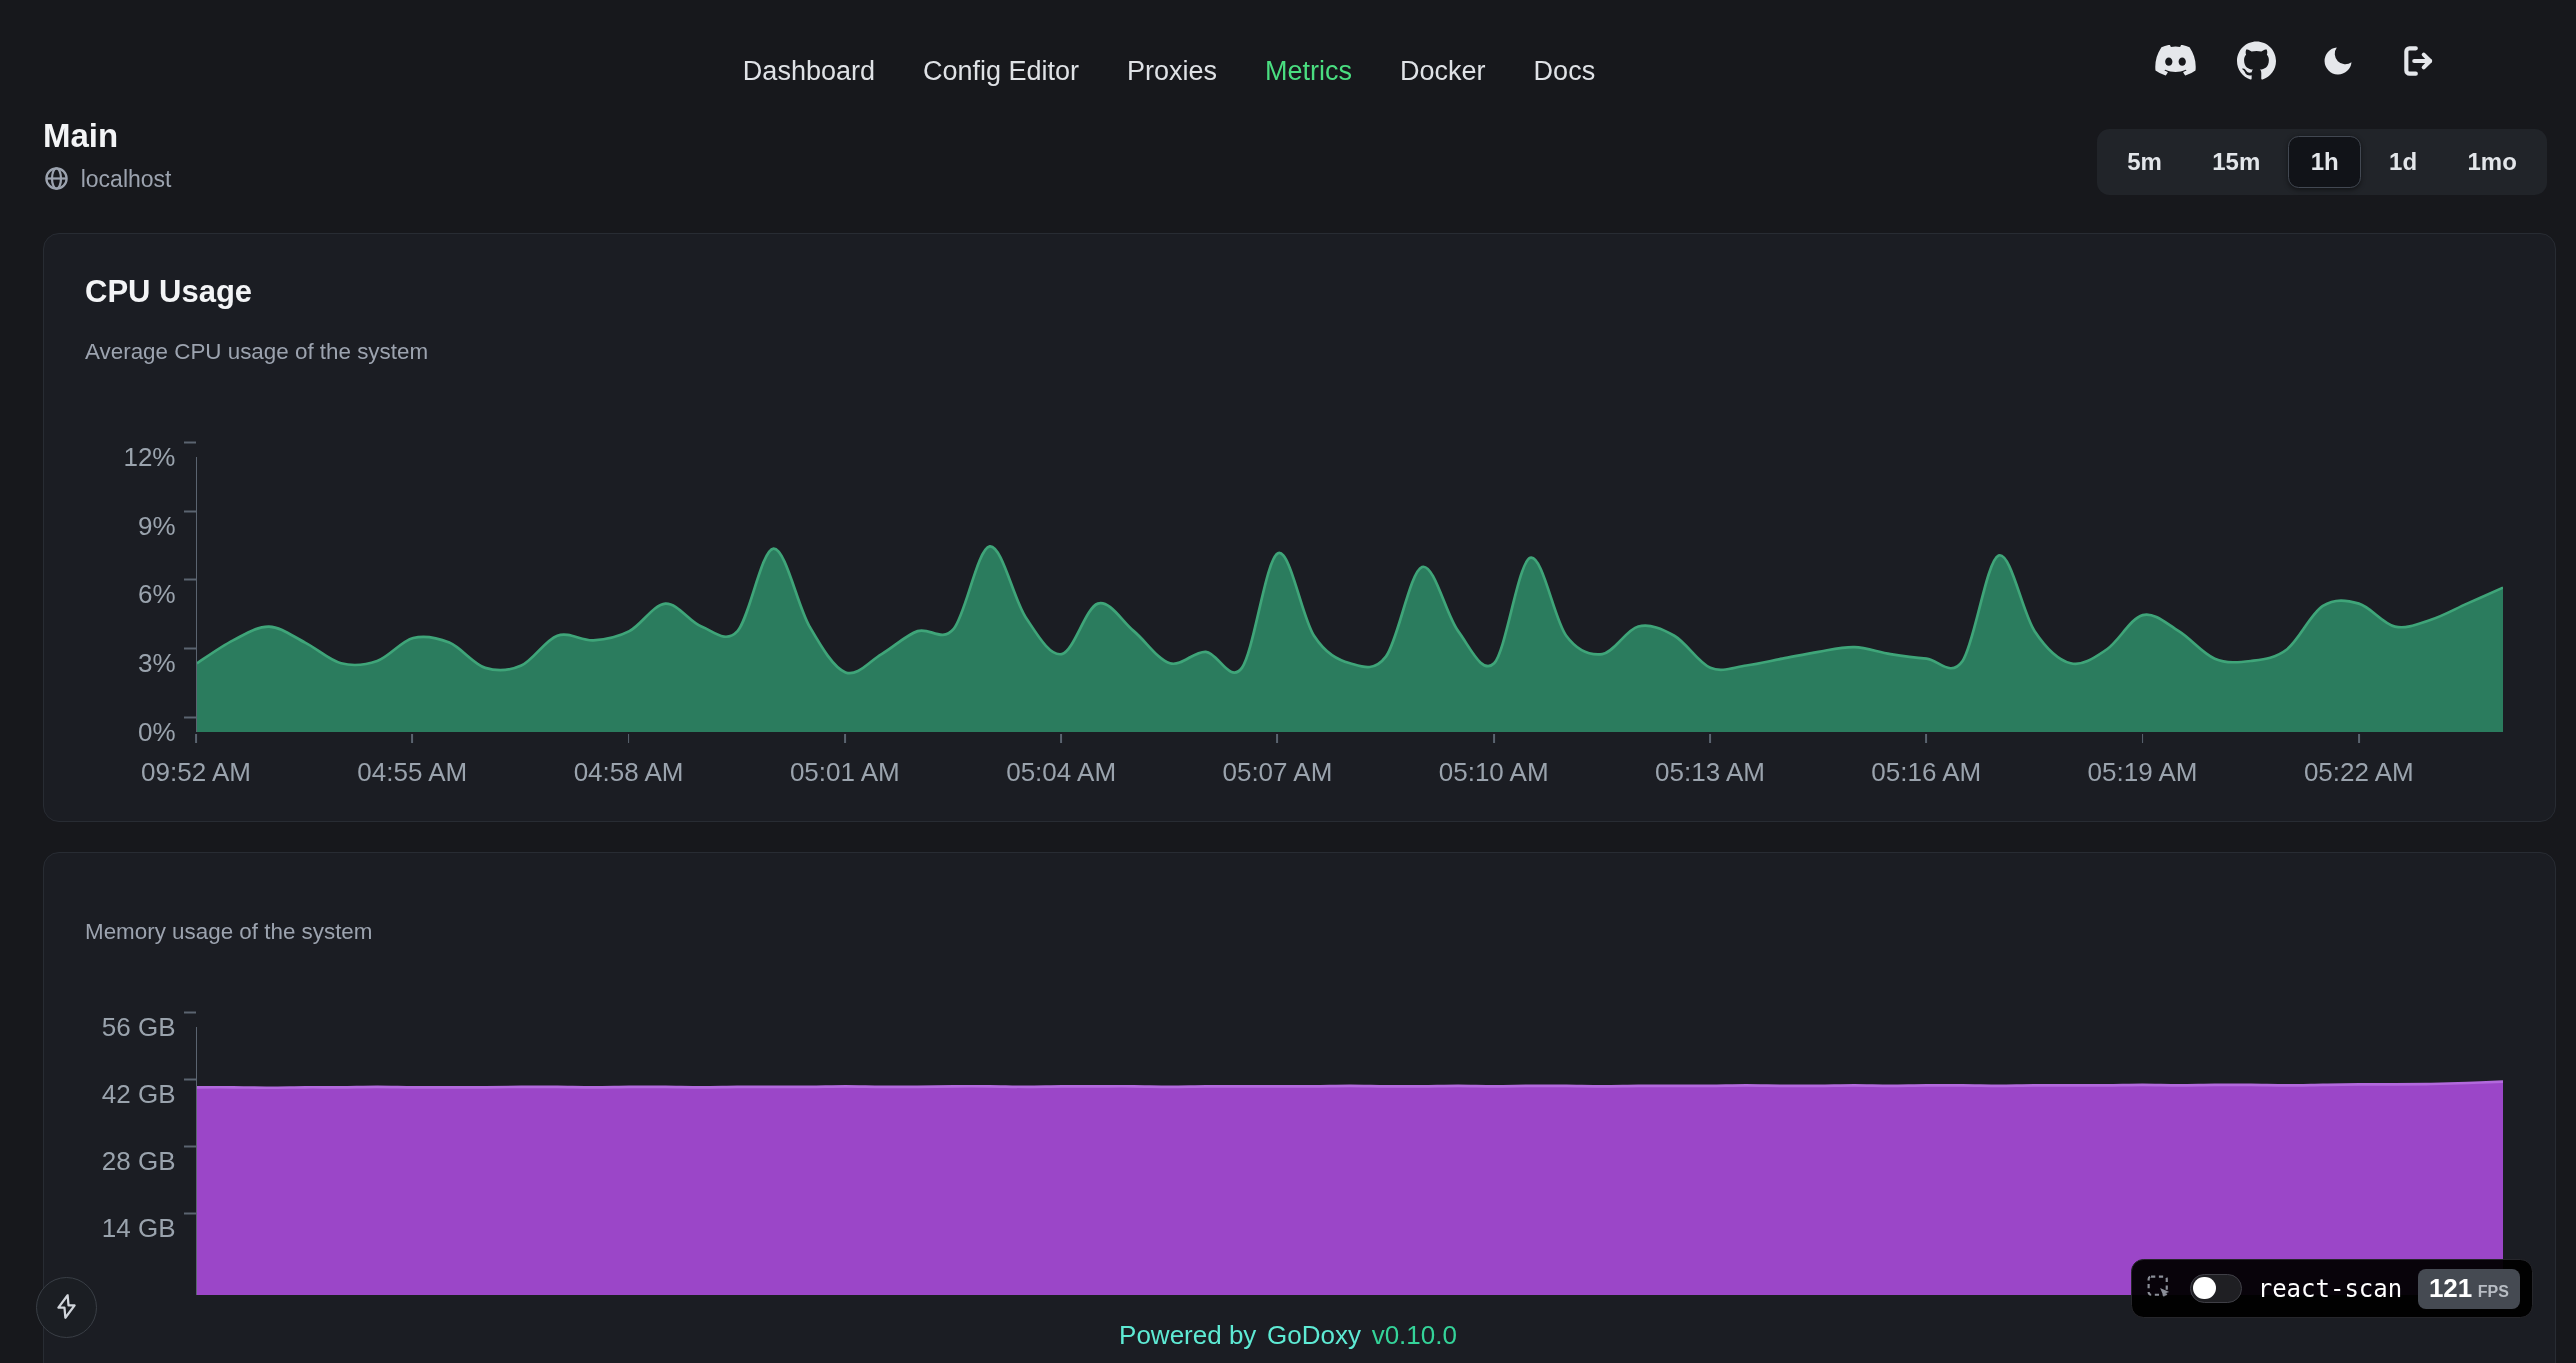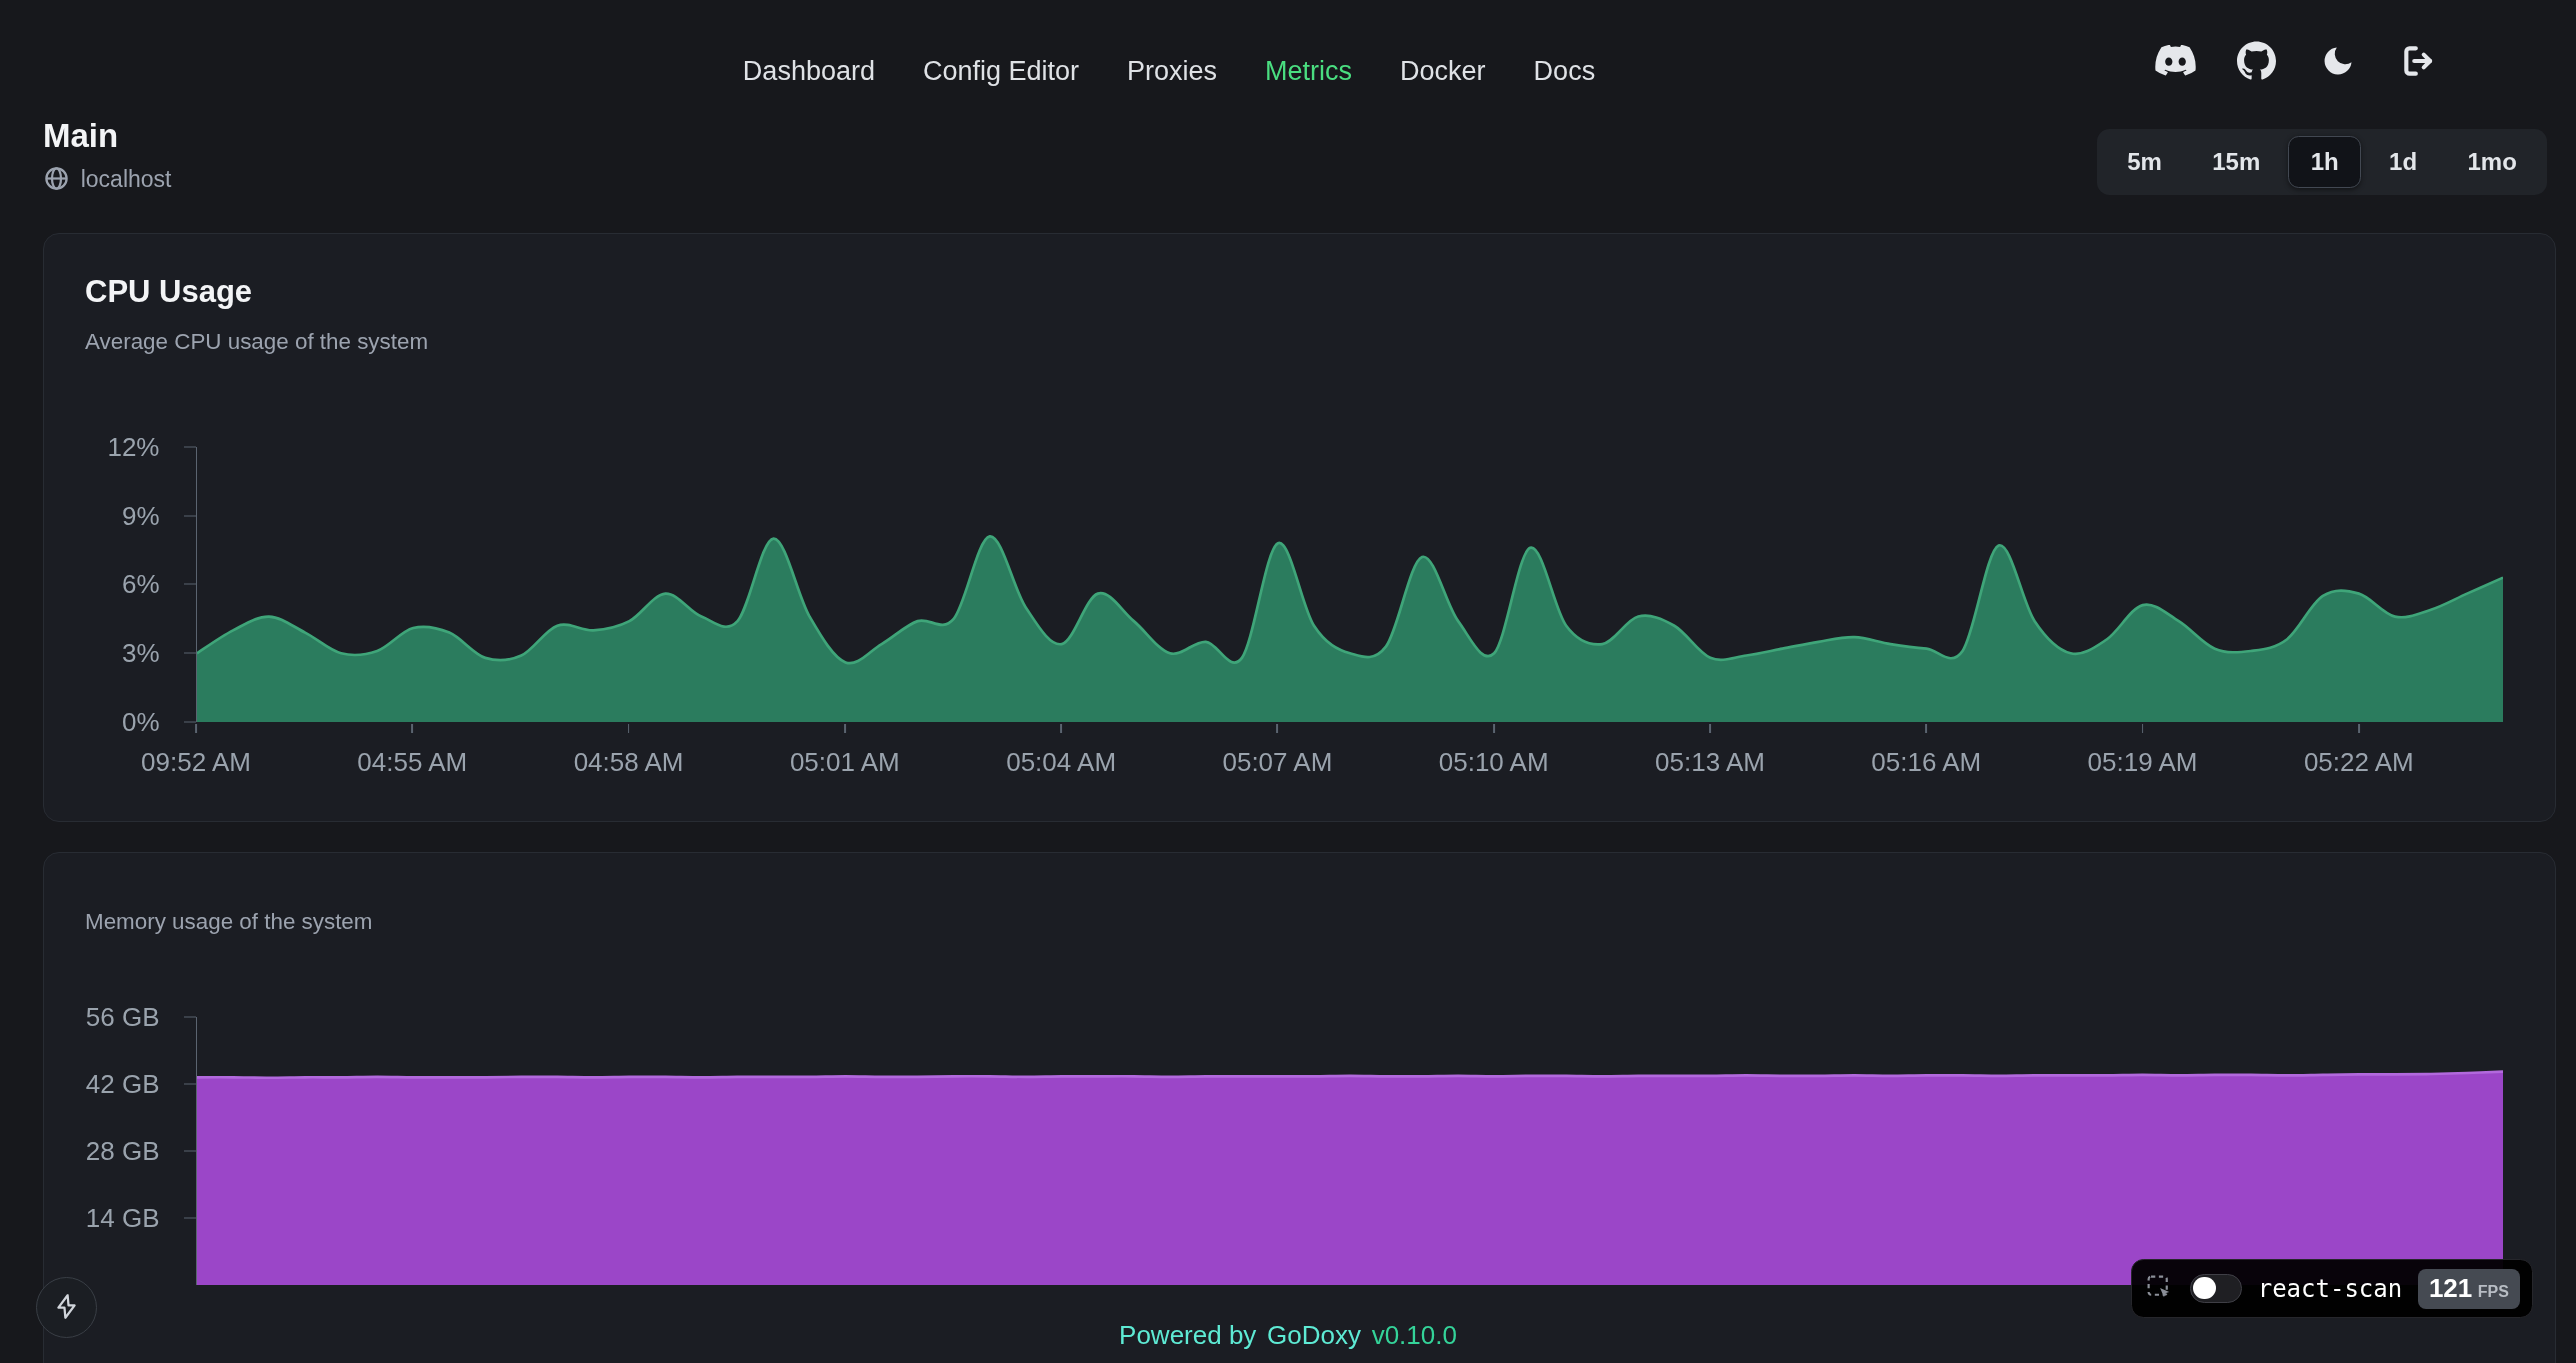--- a/index.html
+++ b/index.html
@@ -60,39 +60,39 @@
 
   
   .card {
     position:absolute; left:43px; width:2513px;
     background:#1b1d23; border:1.8px solid #282c33; border-radius:16px;
   }
   .card-cpu { top:233px; height:589px; }
   .card-mem { top:852px; height:572px; }
   .card-head { padding:38px 41px 0 41px; }
   .card-title { font-size:31px; font-weight:600; color:#f3f4f6; line-height:39px; }
-  .card-sub { font-size:22.4px; color:#9ca3af; margin-top:16px; line-height:29px; }
+  .card-sub { font-size:22.4px; color:#9ca3af; margin-top:26px; line-height:29px; }
 
   .chart-area {
     display:grid; grid-template-columns:134px 1fr;
     padding-left:18px; padding-right:52px;
   }
   .card-cpu .chart-area { margin-top:91px; }
   .card-mem .chart-area { margin-top:81px; }
   .y-col { grid-row:1; grid-column:1; position:relative; }
   .plot {
     grid-row:1; grid-column:2; position:relative;
     height:var(--ph); border-left:1.8px solid #5b6470;
   }
   .plot svg { position:absolute; inset:0; width:100%; height:100%; }
   .x-row { grid-row:2; grid-column:2; position:relative; height:72px; }
 
   .ytick {
     position:absolute; right:0; transform:translateY(-50%);
-    display:flex; align-items:center; gap:24px;
+    display:flex; gap:8px;
     font-size:26px; color:#9aa3ad; white-space:nowrap;
   }
   .ytick i { display:block; width:12.5px; height:1.8px; background:#5b6470; }
   .xtick {
     position:absolute; top:25px; transform:translateX(-50%);
     font-size:26px; color:#9aa3ad; white-space:nowrap;
   }
   .xtick::before {
     content:""; position:absolute; top:-23px; left:50%; margin-left:-0.9px;
     width:1.8px; height:9px; background:#5b6470;

